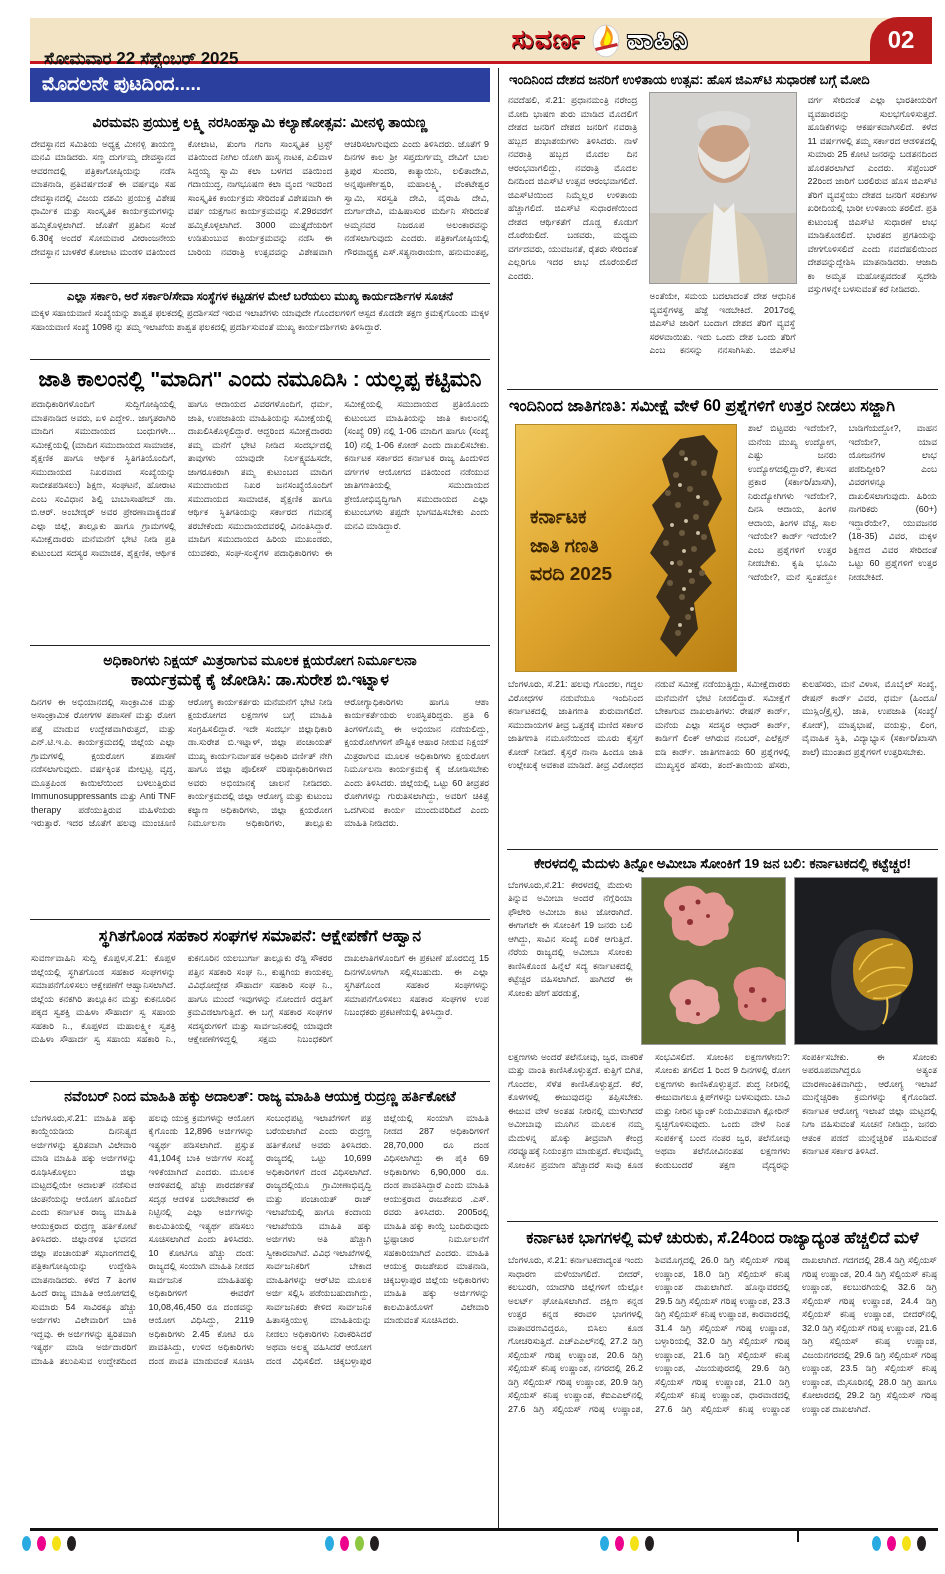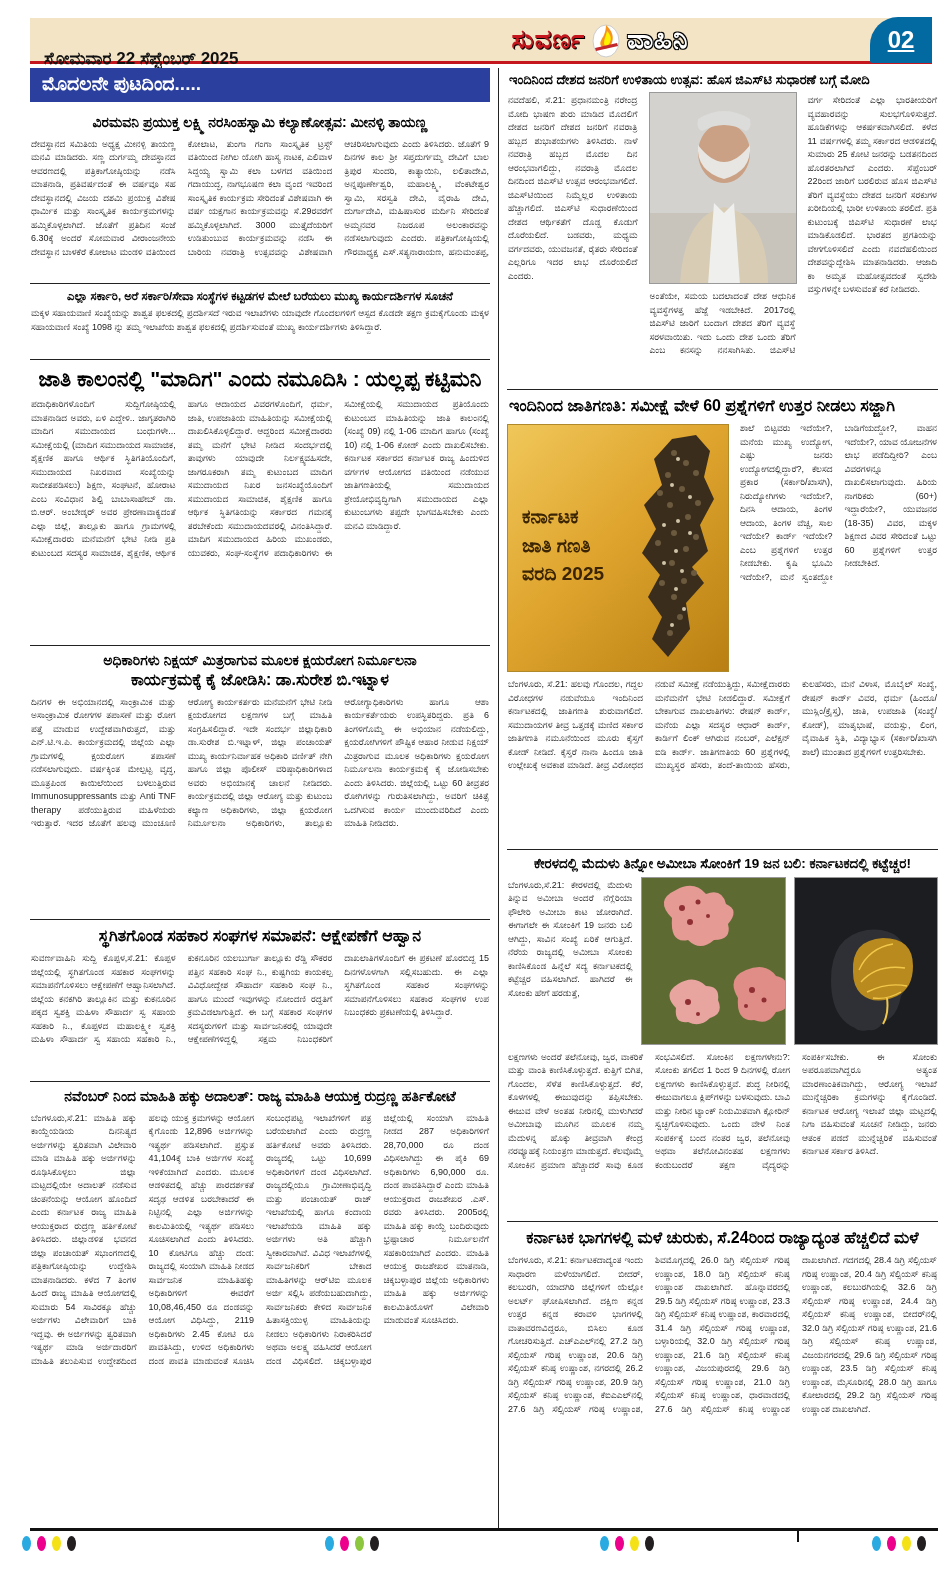--- a/index.html
+++ b/index.html
@@ -16,23 +16,23 @@
     background:#f3e4c6; border-bottom:3px solid #c4161c;
     display:flex; align-items:center;
   }
   .masthead-date { font-weight:bold; font-size:17px; color:#111; padding-left:14px; width:300px;margin-top:38px; }
   .masthead-logo { flex:1; display:flex; align-items:center; justify-content:center; gap:4px; }
   .brand-first { font-size:26px; font-weight:bold; color:#c4161c; text-shadow:1px 1px 0 #000; letter-spacing:1px; }
   .brand-second { font-size:26px; font-weight:bold; color:#ffffff;
      text-shadow:-1px -1px 0 #000,1px -1px 0 #000,-1px 1px 0 #000,1px 1px 0 #000; letter-spacing:1px; }
   .brand-emblem { width:34px; height:38px; }
   .page-badge {
-    width:62px; height:46px; background:#0369a1; border-radius:28px 0 0 2px;
+    width:62px; height:46px; background:#b91c1c; border-radius:28px 0 0 2px;
     display:flex; align-items:center; justify-content:center;
-    color:#fff; font-size:24px; font-weight:bold;text-decoration:underline;
+    color:#fff; font-size:24px; font-weight:bold;
   }
 
   
   .content { position:absolute; left:30px; top:68px; width:908px; height:1462px; display:flex; }
   .half-left  { width:468px; padding-right:8px; }
   .half-right { width:440px; border-left:1px solid #222; padding-left:8px; }
 
   .article { border-bottom:1px solid #222; overflow:hidden; position:relative; }
   .article:last-child { border-bottom:none; }
 
@@ -57,21 +57,21 @@
     padding:5px 10px 7px 12px; margin-bottom:6px;
   }
 
   
   .photo-frame { border:1px solid #999; overflow:hidden; background:#d9d9d9; }
   .modi-photo { width:148px; height:192px; margin:0 auto 4px auto; }
   .f-row { display:flex; gap:10px;align-items:flex-end; }
   .f-col { flex:1; }
 
   .caste-graphic {
-    width:222px; height:248px; float:left; margin:4px 10px 4px 0;
+    width:222px; height:248px; float:left; margin:4px 10px 4px 8px;
     background:linear-gradient(135deg,#f0c75a 0%,#dfa52e 45%,#b97f12 100%);
     position:relative; overflow:hidden; border:1px solid #b08a2a;
   }
   .caste-graphic-text {
     position:absolute; left:14px; top:78px; width:120px;
     font-weight:bold; font-size:19px; line-height:1.5; color:#3a2403;
   }
   .caste-map { position:absolute; right:6px; top:8px; width:110px; height:230px; }
 
   .h-row { display:flex; gap:8px; }

